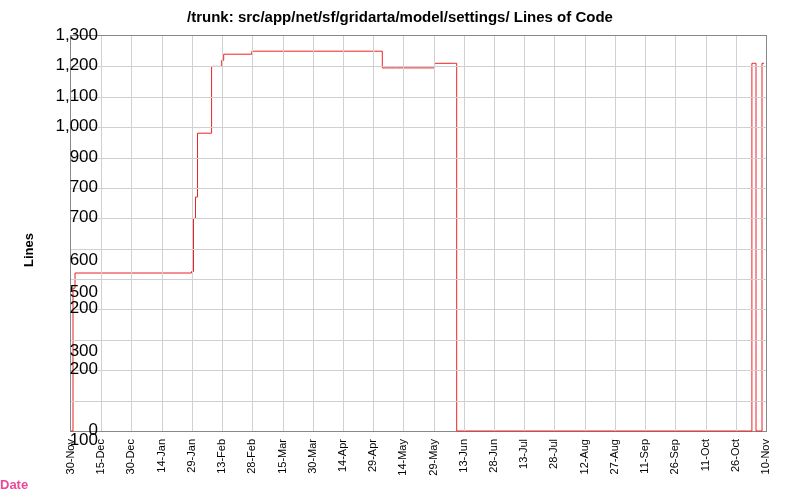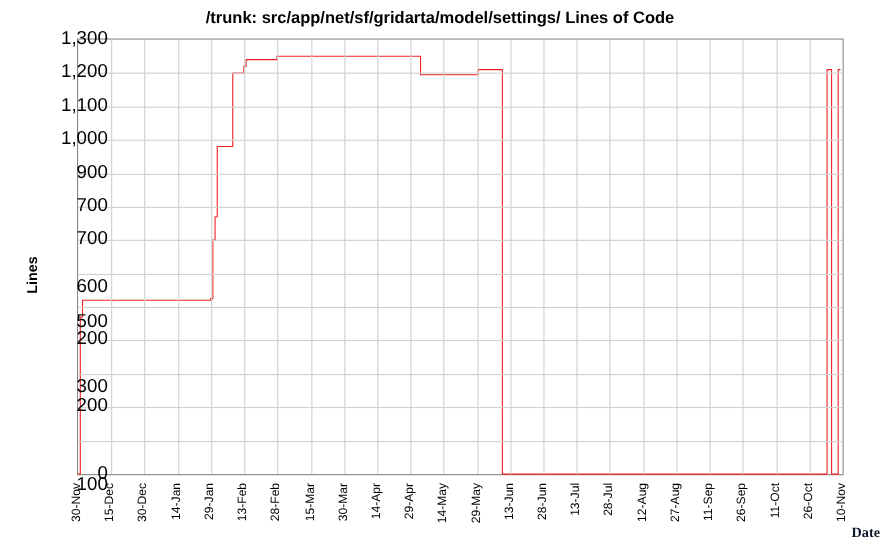--- a/index.html
+++ b/index.html
@@ -55,25 +55,24 @@
     transform-origin: center;
     font-size: 13px;
     font-weight: bold;
     color: #000;
   }
   .x-axis-label {
     position: absolute;
     bottom: 8px;
     left: 0;
     right: 0;
-    text-align: right;
+    text-align: left;
     font-size: 13px;
     font-weight: bold;
-    color: #0f172a;
-    font-family: Liberation Serif, serif;
+    color: #ec4899;
   }
   .y-tick-label {
     position: absolute;
     right: 702px;
     font-size: 17px;
     color: #000;
     text-align: center;
     transform: translateY(-50%);
     white-space: nowrap;
   }

